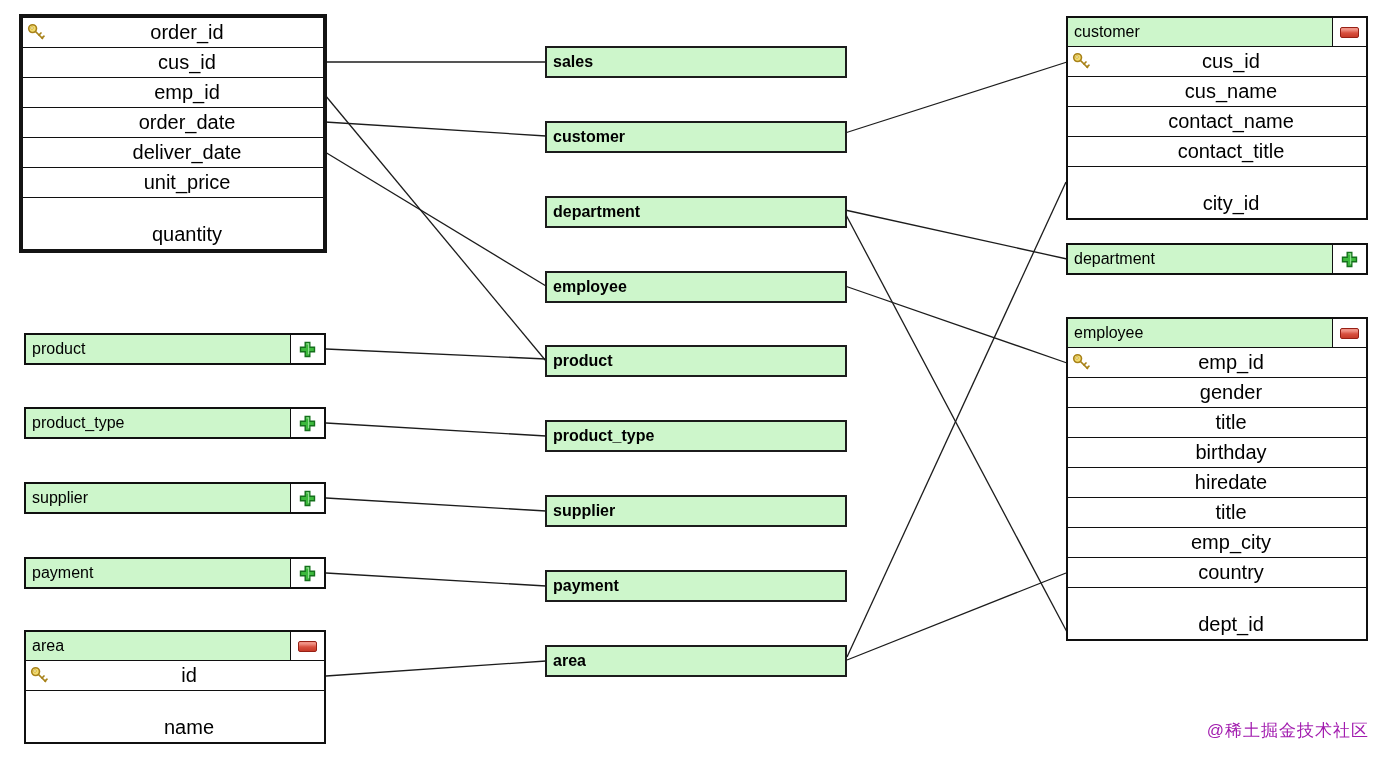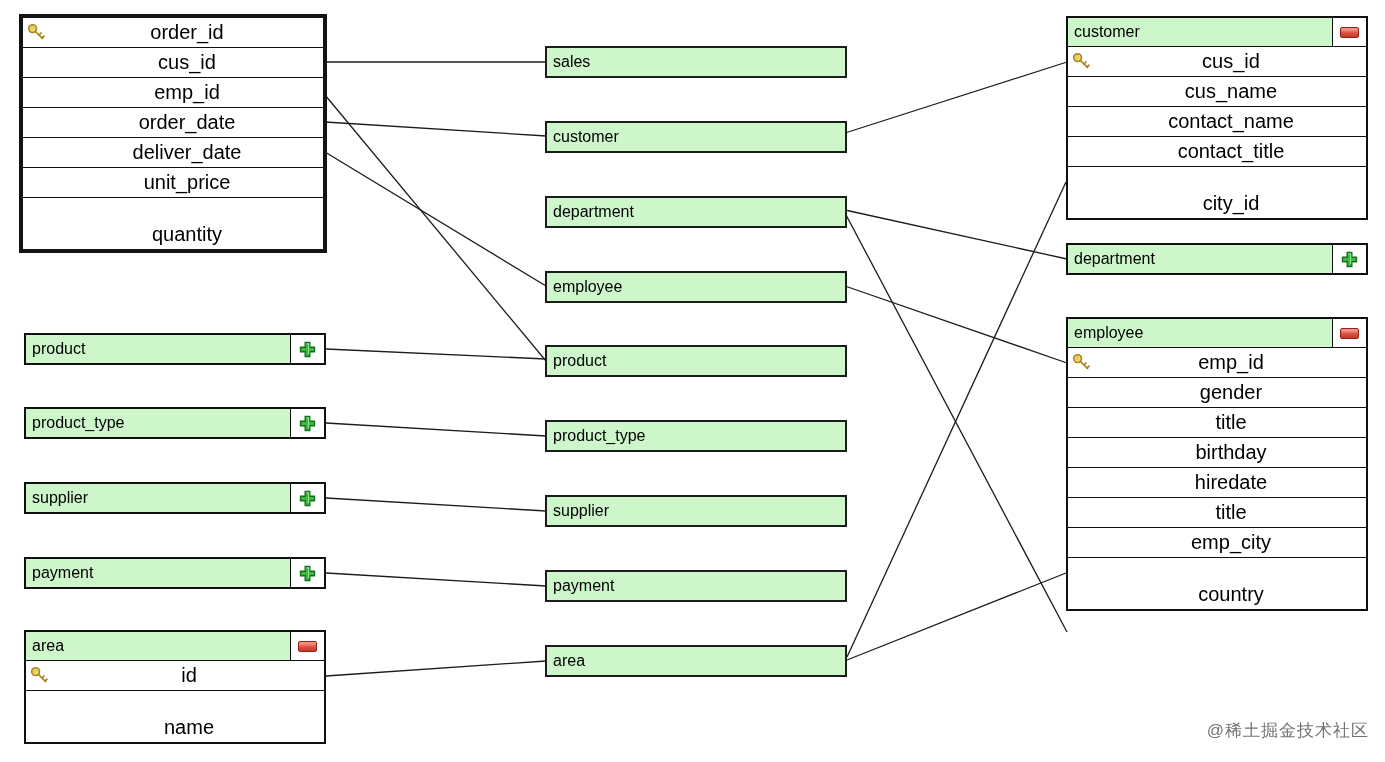--- a/index.html
+++ b/index.html
@@ -25,24 +25,24 @@
        background:linear-gradient(#ef9184 20%,#d8503f 55%,#c63a28);}
   .row{position:relative;height:30px;box-sizing:border-box;display:flex;
        align-items:center;padding-left:28px;font-size:20px;
        border-bottom:1px solid #101010;background:#fff;white-space:nowrap;justify-content:center;}
   .row:last-child{border-bottom:none;margin-top:21px;}
   .keyic{position:absolute;left:4px;top:5px;width:19px;height:19px;}
 
   
   .mid{position:absolute;box-sizing:border-box;left:545px;width:302px;height:32px;
        background:#cdf6cb;border:2px solid #1c1c1c;display:flex;align-items:center;
-       padding-left:6px;font-size:16px;z-index:2;cursor:pointer;}
+       padding-left:6px;font-size:16px;z-index:2;cursor:pointer;font-weight:bold;}
 
   .watermark{position:absolute;right:16px;top:719px;font-size:17px;
-       color:#737373;letter-spacing:1px;z-index:3;}
+       color:#a21caf;letter-spacing:1px;z-index:3;}
 </style>
 </head>
 <body>
 
 <svg class="wires" width="1385" height="762">
     <line x1="325" y1="62" x2="546" y2="62"></line>
     <line x1="325" y1="95" x2="546" y2="361"></line>
     <line x1="325" y1="122" x2="546" y2="136"></line>
     <line x1="325" y1="152" x2="546" y2="286"></line>
     <line x1="326" y1="349" x2="546" y2="359"></line>
@@ -258,15 +258,18 @@
     </div>
   <div class="row">
       <span>title</span>
     </div>
   <div class="row">
       <span>emp_city</span>
     </div>
   <div class="row">
       <span>country</span>
     </div>
+  <div class="row">
+      <span>dept_id</span>
+    </div>
 </div>
 
 <div class="watermark">@稀土掘金技术社区</div>
 
 </body></html>

